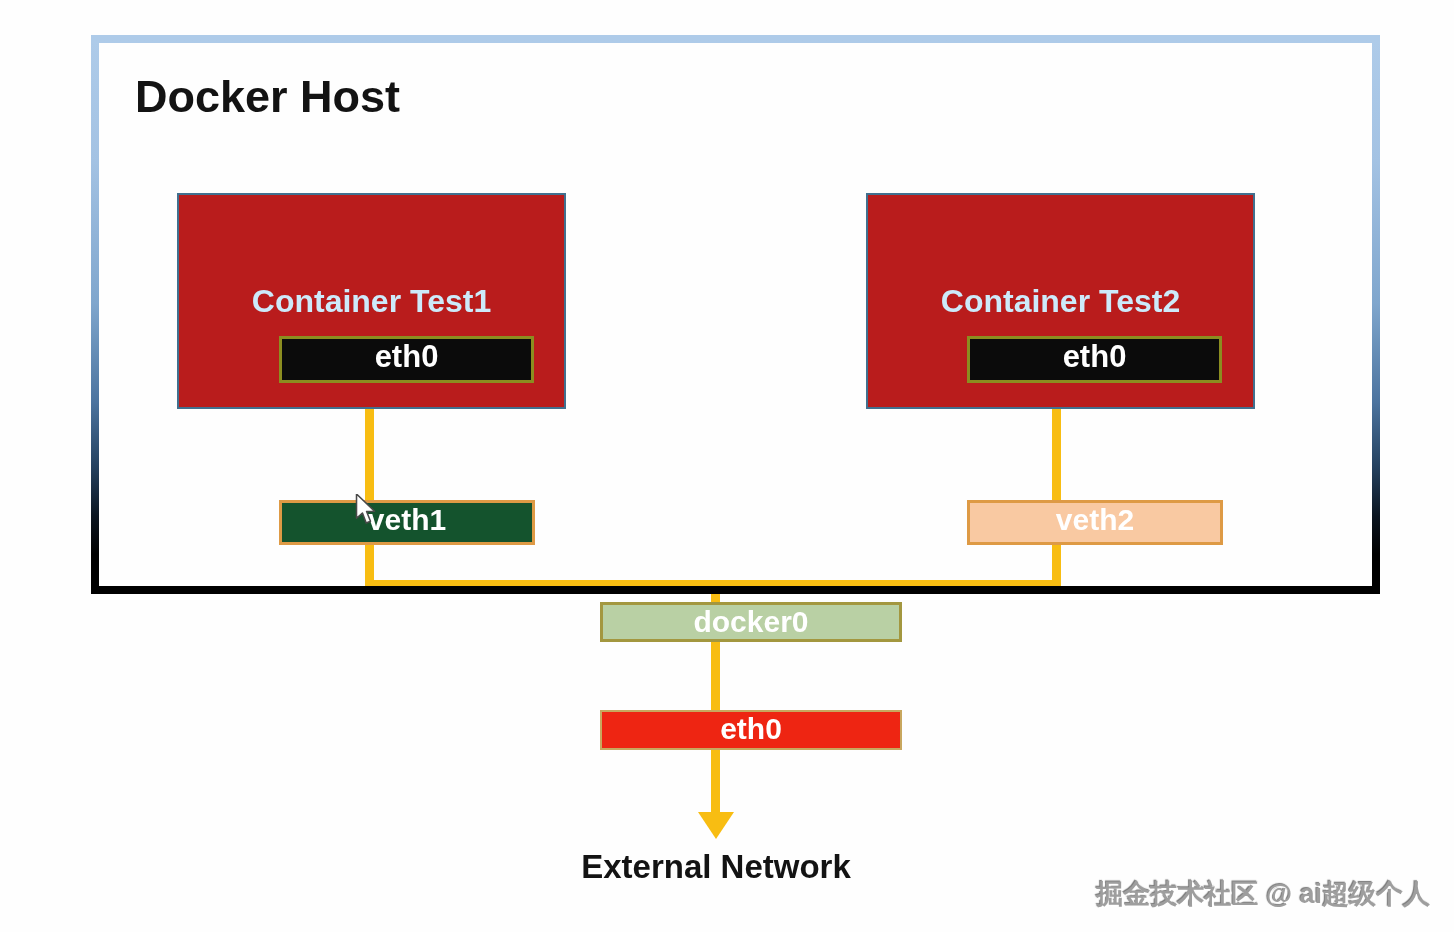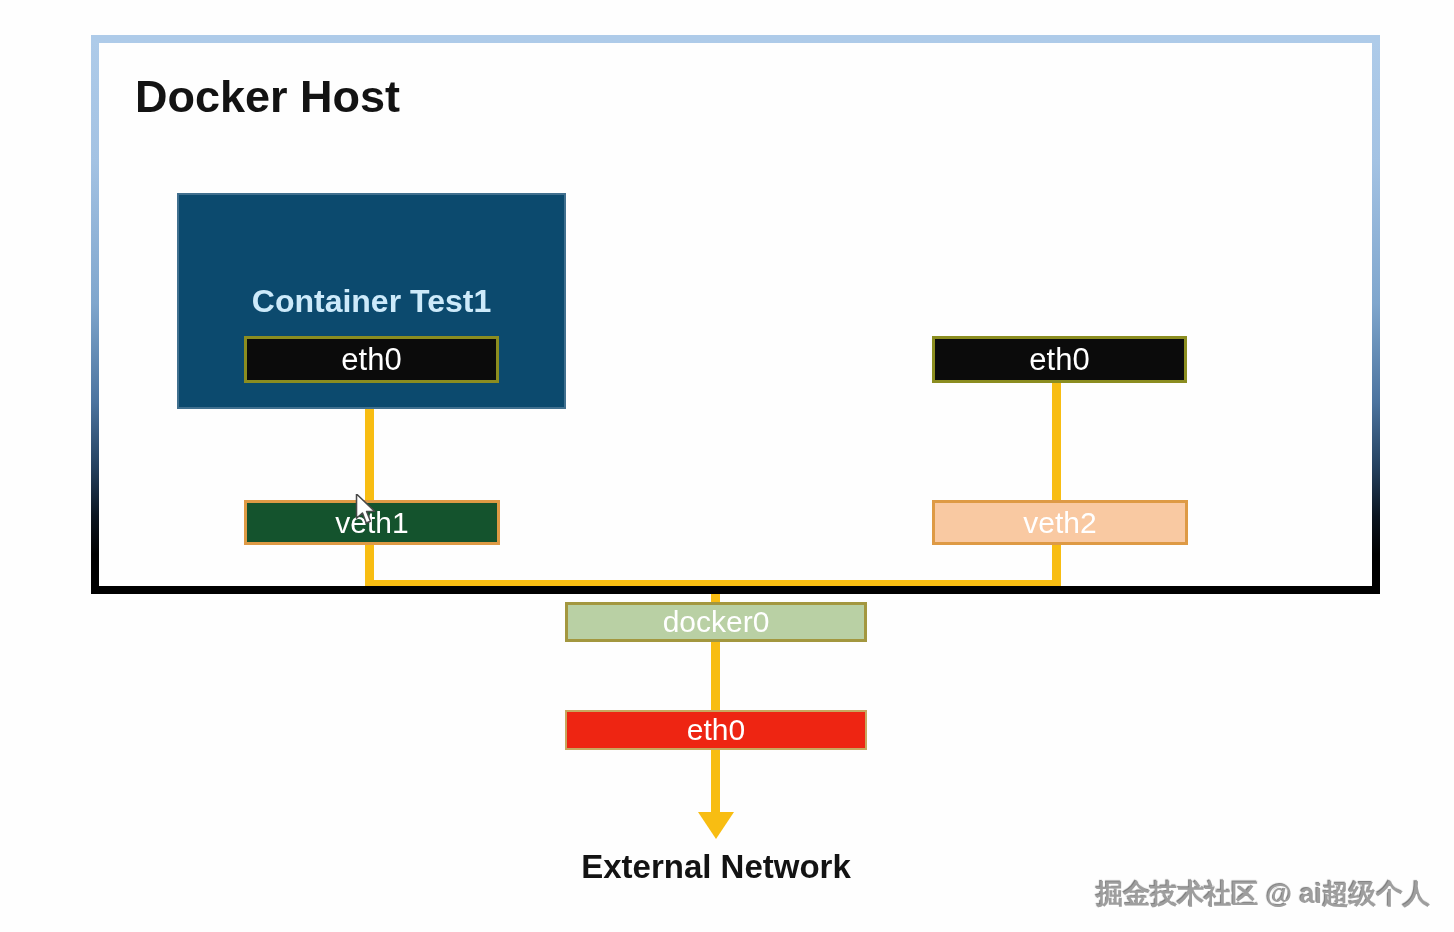--- a/index.html
+++ b/index.html
@@ -31,34 +31,34 @@
     z-index:3; pointer-events:none;
   }
   .host-title {
     position:absolute; left:36px; top:28px;
     font-size:45px; font-weight:bold; color:#131313; letter-spacing:0px;
   }
 
   
   .container-box {
     position:absolute; width:389px; height:216px; box-sizing:border-box;
-    background:#0c4a6e; border:2px solid #41708f; z-index:2;
+    background:#b91c1c; border:2px solid #41708f; z-index:2;
   }
   .cbox-1 { left:177px; top:193px; }
   .cbox-2 { left:866px; top:193px; }
   .container-label {
     position:absolute; left:0; top:88px; width:100%; text-align:center;
     color:#cdeafa; font-size:32px; font-weight:bold;
   }
 
   
   .iface {
     position:absolute; box-sizing:border-box; z-index:2;
-    display:flex; align-items:center; justify-content:center;
-    color:#ffffff; font-weight:normal;
+    display:flex; justify-content:center;
+    color:#ffffff; font-weight:bold;margin-left:35px;
   }
   .eth0-c1 { left:244px; top:336px; width:255px; height:47px;
              background:#0b0b0b; border:3px solid #8b8d20; font-size:31px; }
   .eth0-c2 { left:932px; top:336px; width:255px; height:47px;
              background:#0b0b0b; border:3px solid #8b8d20; font-size:31px; }
   .veth-1  { left:244px; top:500px; width:256px; height:45px;
              background:#14532d; border:3px solid #de9a45; font-size:30px; }
   .veth-2  { left:932px; top:500px; width:256px; height:45px;
              background:#f9c9a2; border:3px solid #de9a45; font-size:30px; }
   .bridge  { left:565px; top:602px; width:302px; height:40px;
@@ -91,20 +91,23 @@
   <div class="connector conn-vc"></div>
   <div class="arrowhead"></div>
 
   <div class="container-box cbox-1">
     <div class="container-label">Container Test1</div>
   </div>
   <div class="iface eth0-c1">
     <span>eth0</span>
   </div>
 
+  <div class="container-box cbox-2">
+    <div class="container-label">Container Test2</div>
+  </div>
   <div class="iface eth0-c2">
     <span>eth0</span>
   </div>
 
   <div class="iface veth-1">
     <span>veth1</span>
   </div>
   <div class="iface veth-2">
     <span>veth2</span>
   </div>

